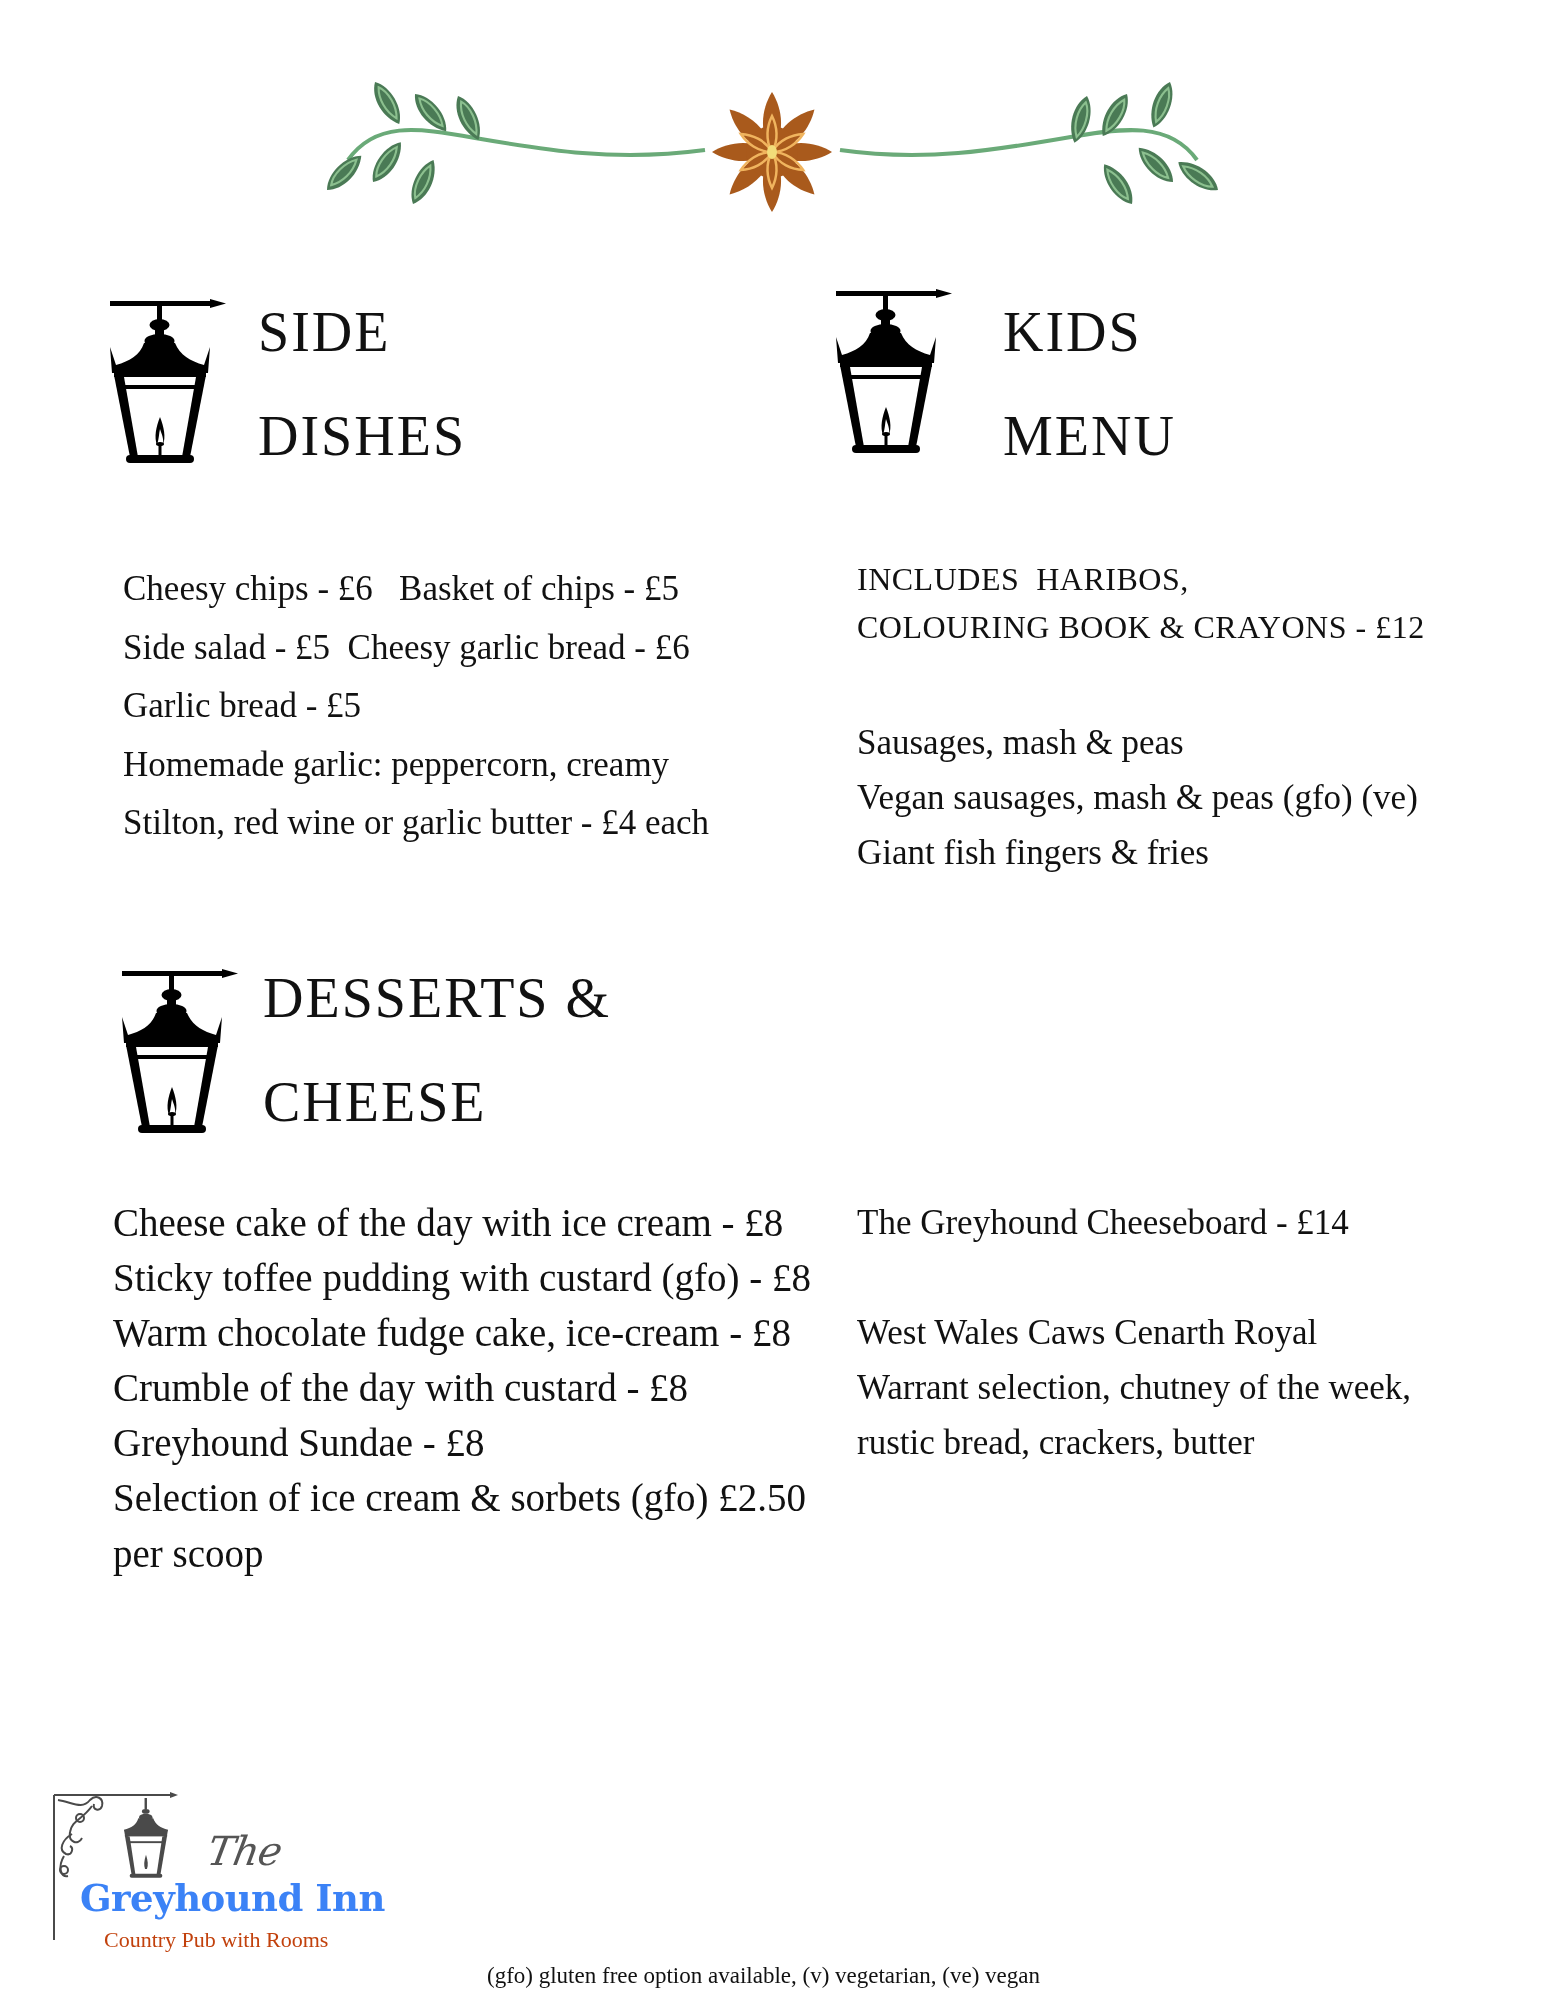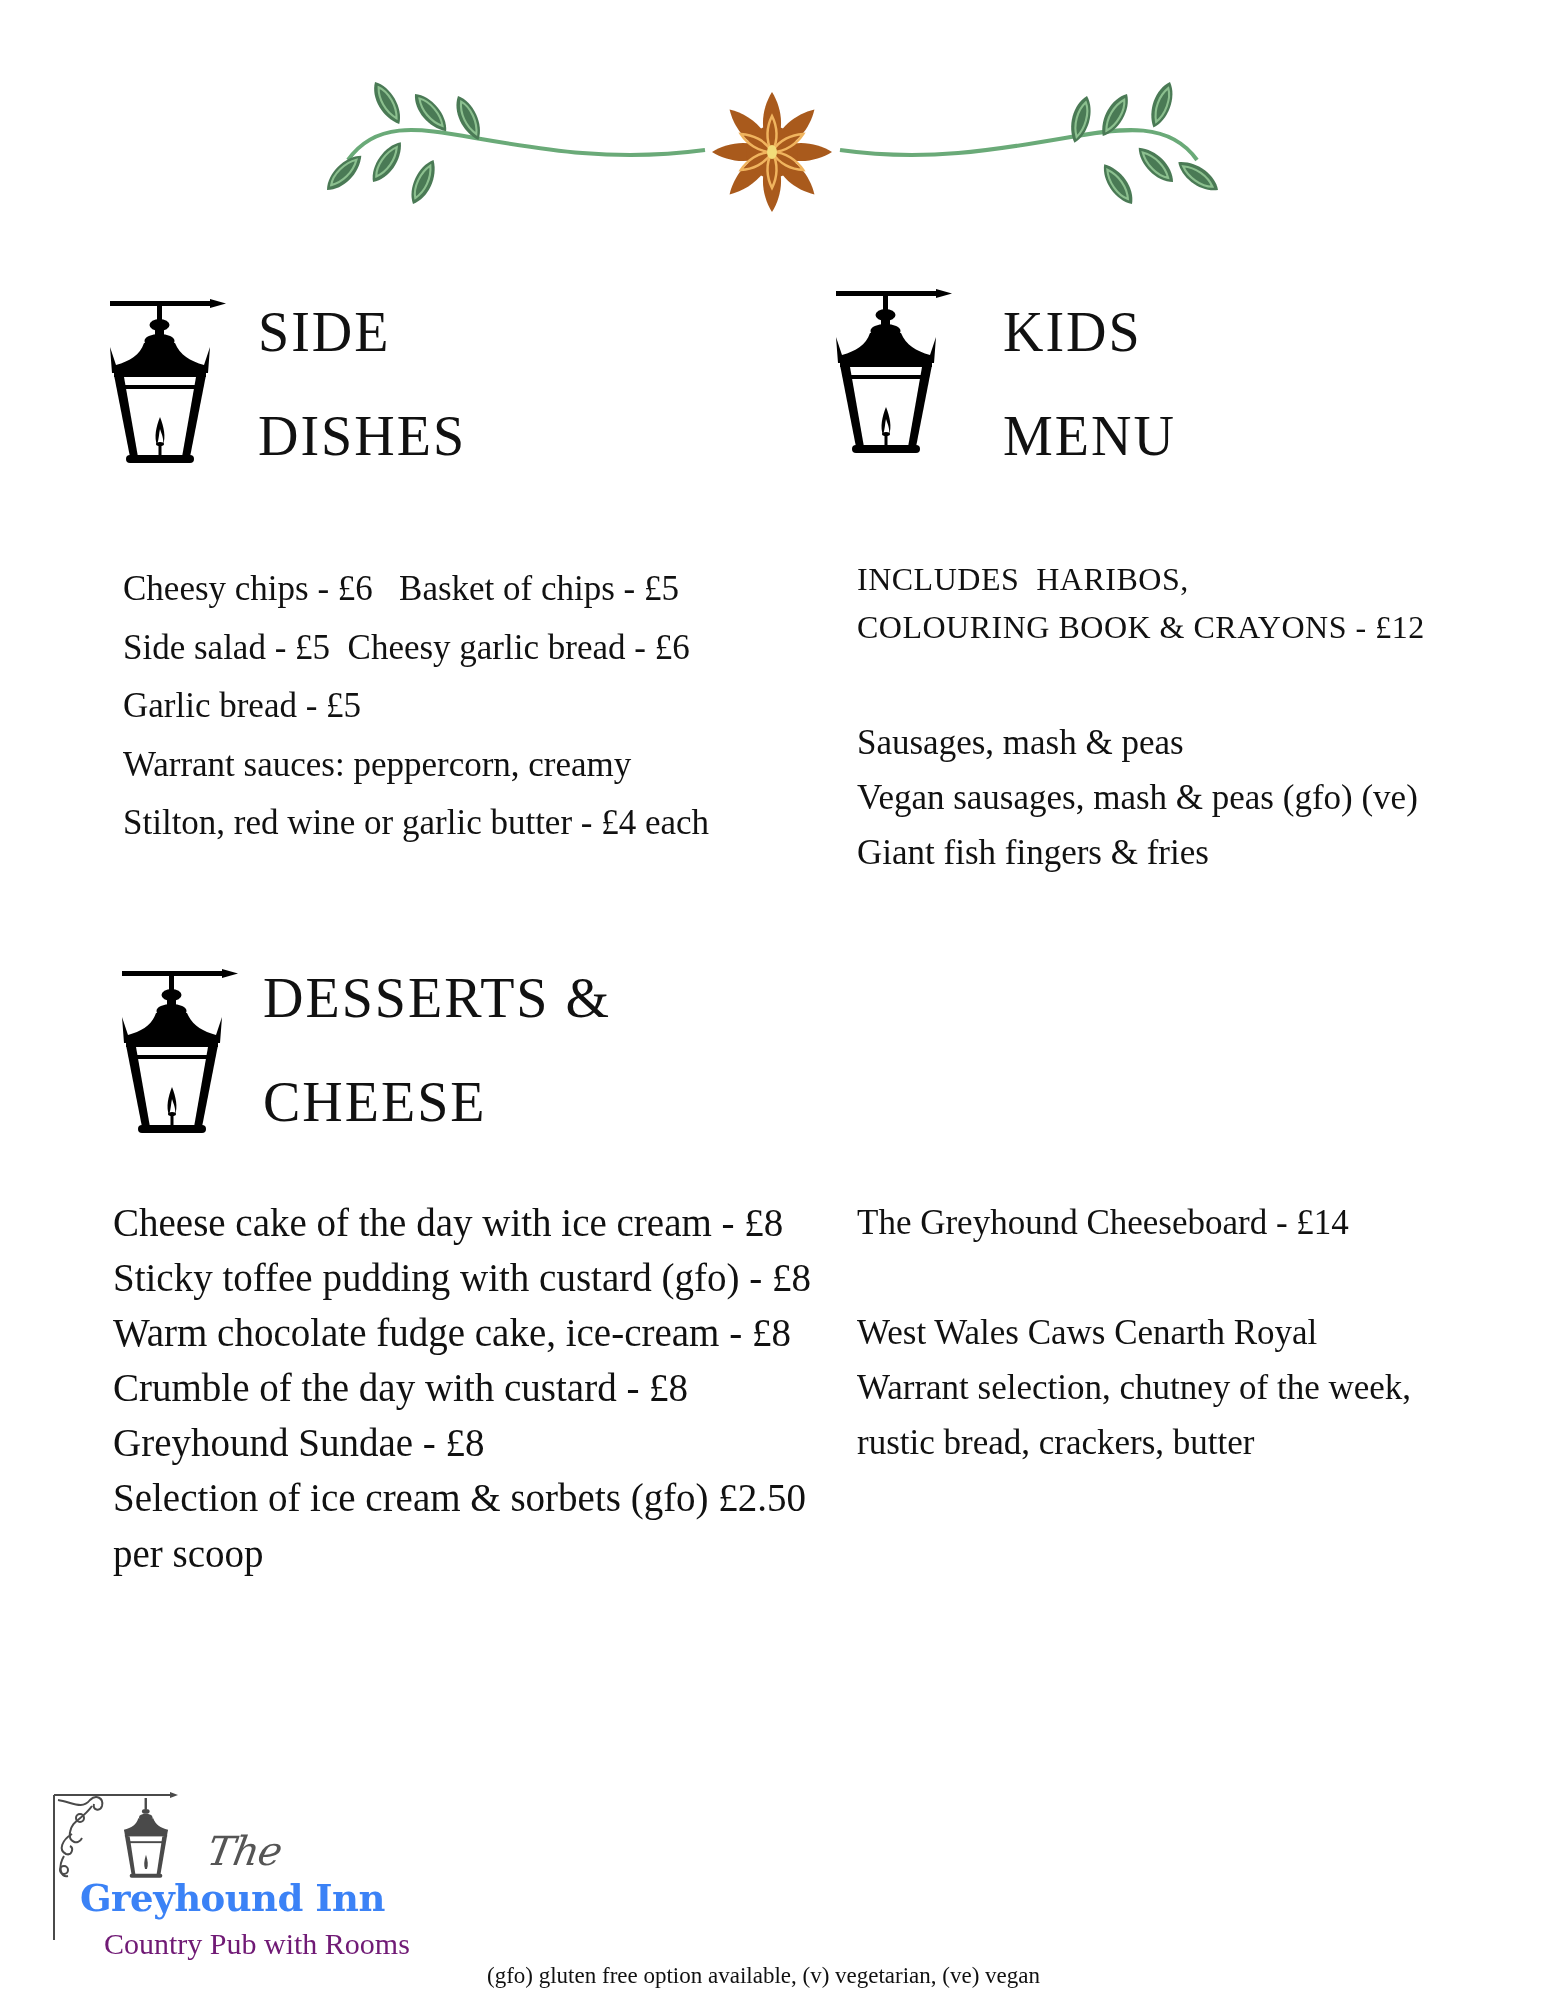--- a/index.html
+++ b/index.html
@@ -18,22 +18,22 @@
   .kids-items { left:857px; top:715px; font-size:35px; line-height:55px; }
   .dessert-items { left:113px; top:1195px; font-size:39px; line-height:55px; }
   .dessert-items .wrap { line-height:58px; }
   .cheese-items { left:857px; top:1195px; font-size:35px; line-height:55px; }
   .cheese-items .gap { height:55px; }
   .logo { left:52px; top:1790px; width:330px; height:170px; }
   .logo-the { left:208px; top:1828px; font-family:"DejaVu Serif", serif; font-style:italic;
               font-size:40px; color:#555; transform:skewX(-10deg); letter-spacing:-1px; }
   .logo-name { left:80px; top:1876px; font-family:"DejaVu Serif", serif; font-weight:bold;
                font-size:37px; color:#3b82f6; letter-spacing:-0.5px; white-space:nowrap; }
-  .logo-sub { left:104px; top:1927px; font-family:"Liberation Serif", serif; font-size:30px;
-              color:#701a75; white-space:nowrap; }
+  .logo-sub { left:104px; top:1927px; font-family:"Liberation Serif", serif; font-size:22px;
+              color:#c2410c; white-space:nowrap; }
   .footnote { left:487px; top:1931px; font-family:"Liberation Serif", serif; font-size:23px;
               color:#111; white-space:nowrap;margin-top:32px; }
 </style>
 </head>
 <body>
 
 <svg class="abs garland" viewBox="0 0 915 150">
   <defs>
     <g id="leaf">
       <path d="M0,0 C10,-12 34,-14 46,-4 C34,8 12,10 0,0 Z" fill="#4a7a55"></path>
@@ -111,21 +111,21 @@
     <use href="#lantern-shape"></use>
   </svg>
   <h2 class="abs section-title" style="left:250px; top:272px;">
     <span>SIDE</span>
     <span>DISHES</span>
   </h2>
   <div class="abs items side-items">
     <div style="white-space:pre">Cheesy chips - £6   Basket of chips - £5</div>
     <div style="white-space:pre">Side salad - £5  Cheesy garlic bread - £6</div>
     <div>Garlic bread - £5</div>
-    <div>Warrant sauces: peppercorn, creamy</div>
+    <div>Homemade garlic: peppercorn, creamy</div>
     <div>Stilton, red wine or garlic butter - £4 each</div>
   </div>
 </section>
 
 <section>
   <svg class="abs lantern" style="left:836px; top:282px;" viewBox="0 0 120 170">
     <use href="#lantern-shape"></use>
   </svg>
   <h2 class="abs section-title" style="left:995px; top:272px;">
     <span>KIDS</span>

